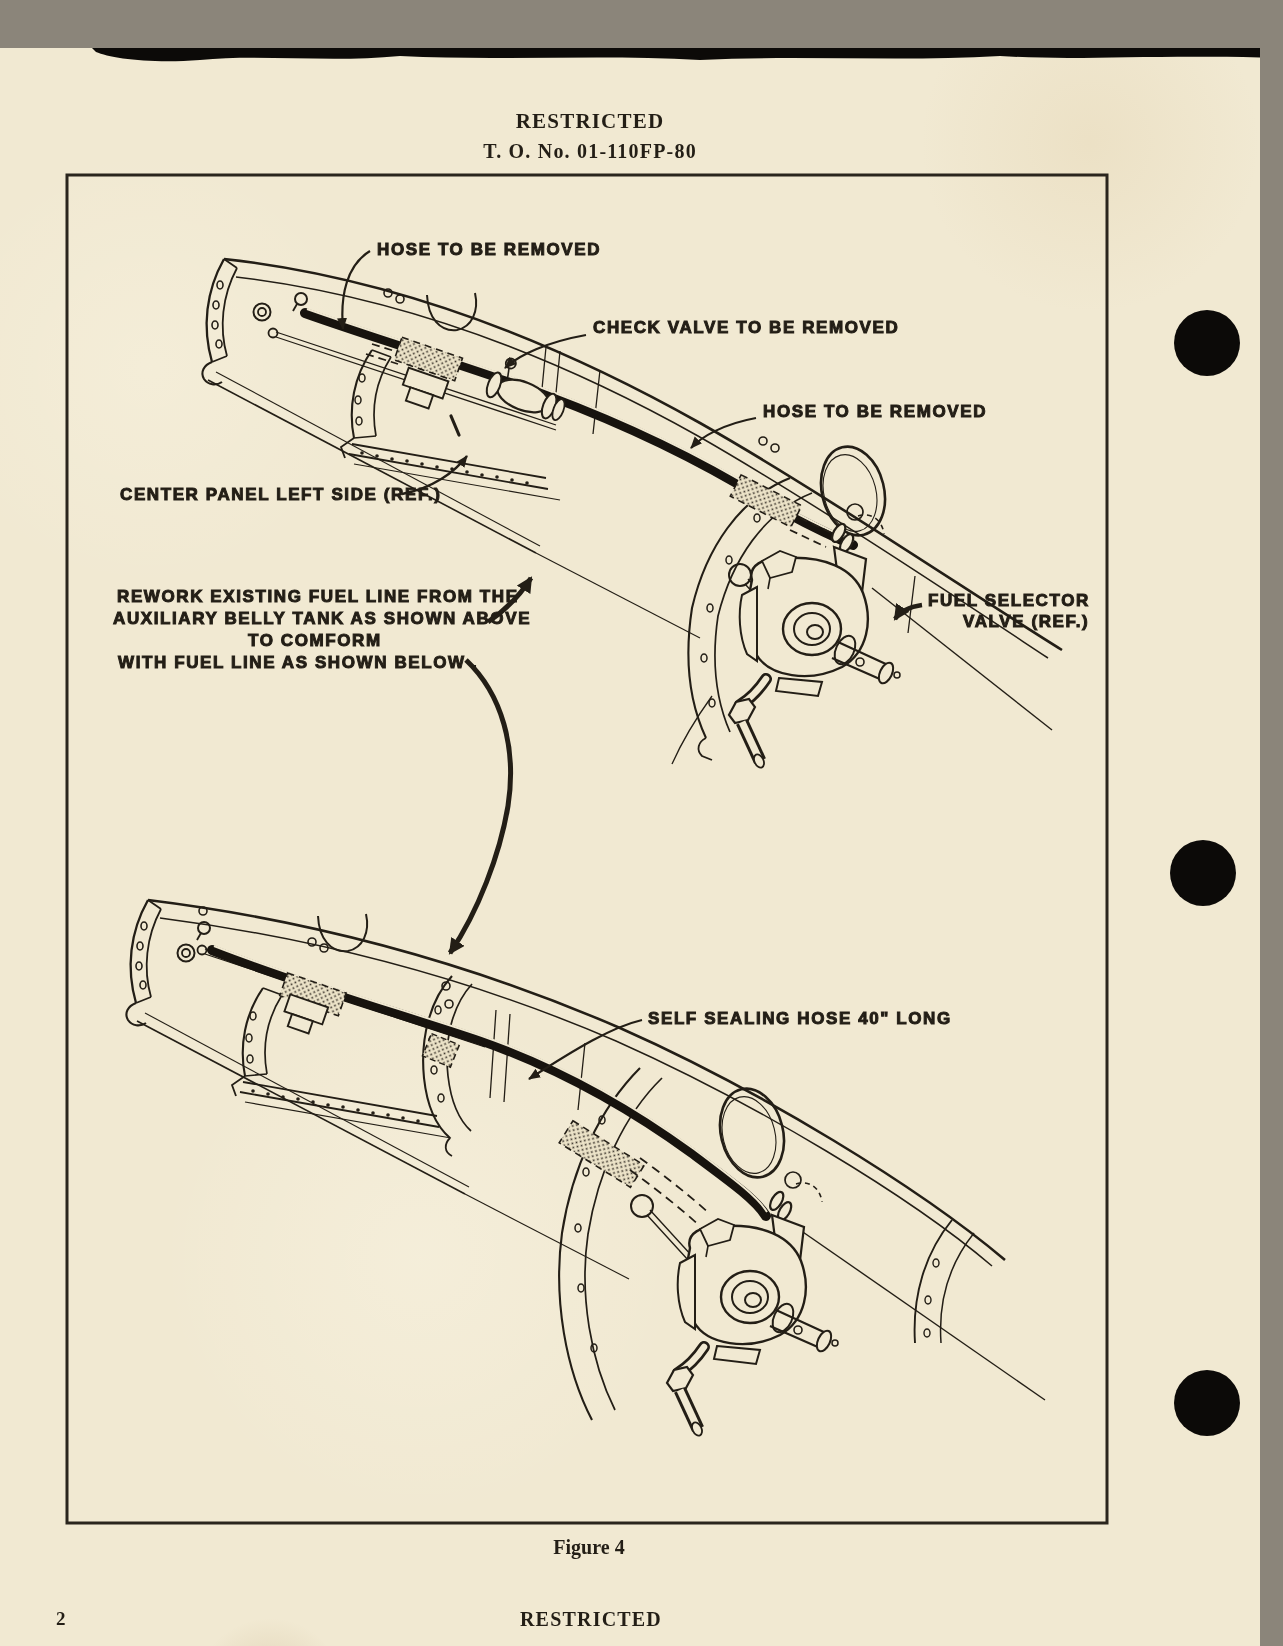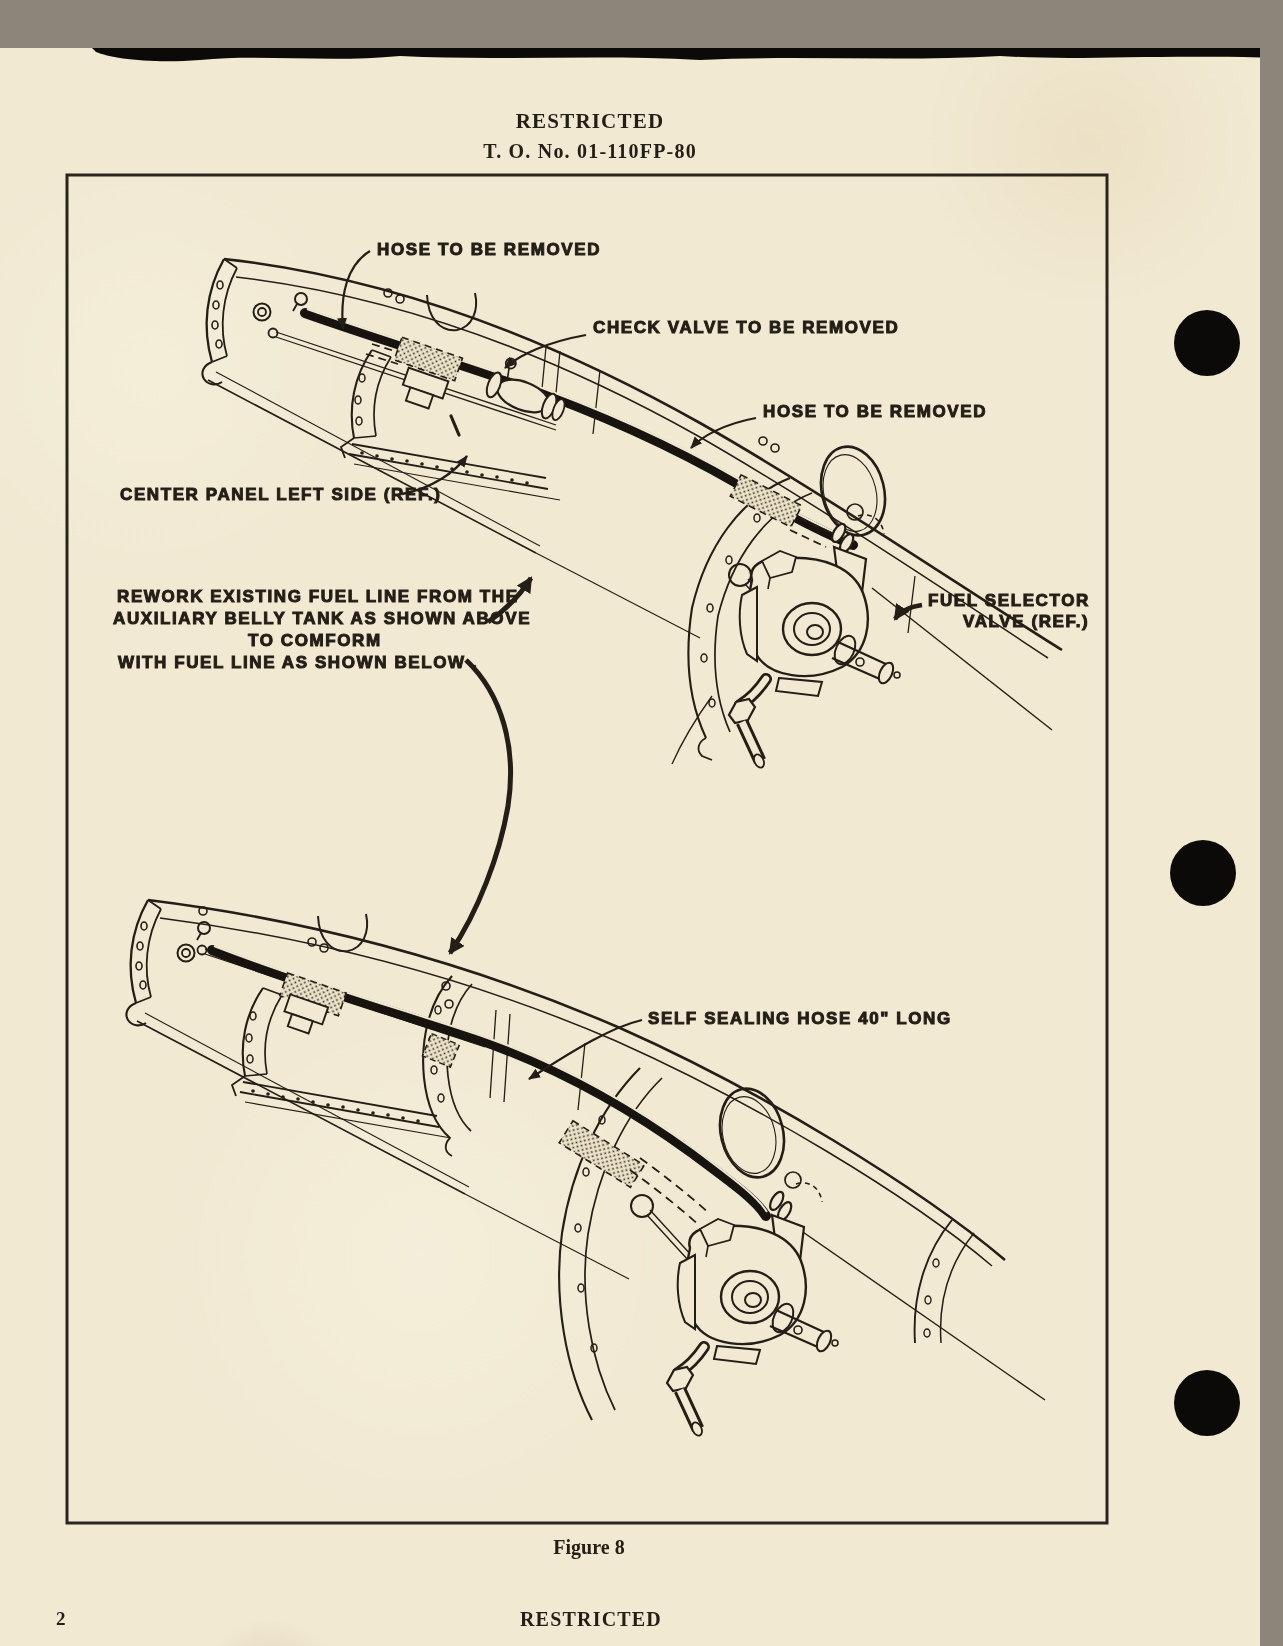--- a/index.html
+++ b/index.html
@@ -323,17 +323,17 @@
 
       <use href="#selector-valve" transform="translate(-62,668)"></use>
 
       <g>
         <text x="648" y="976">SELF SEALING HOSE 40" LONG</text>
         <path d="M642,972 C612,979 577,1000 529,1031" stroke-width="2.2" marker-end="url(#mArr)"></path>
       </g>
     </g>
   </svg>
 
-  <div class="cap" style="top:1488px;font-size:20px;">Figure 8</div>
+  <div class="cap" style="top:1488px;font-size:20px;">Figure 4</div>
   <div class="pgnum" style="left:56px;top:1560px;font-size:19px;">2</div>
   <div class="ftr" style="top:1560px;font-size:20px;">RESTRICTED</div>
 
 </div>
 
 </body></html>

